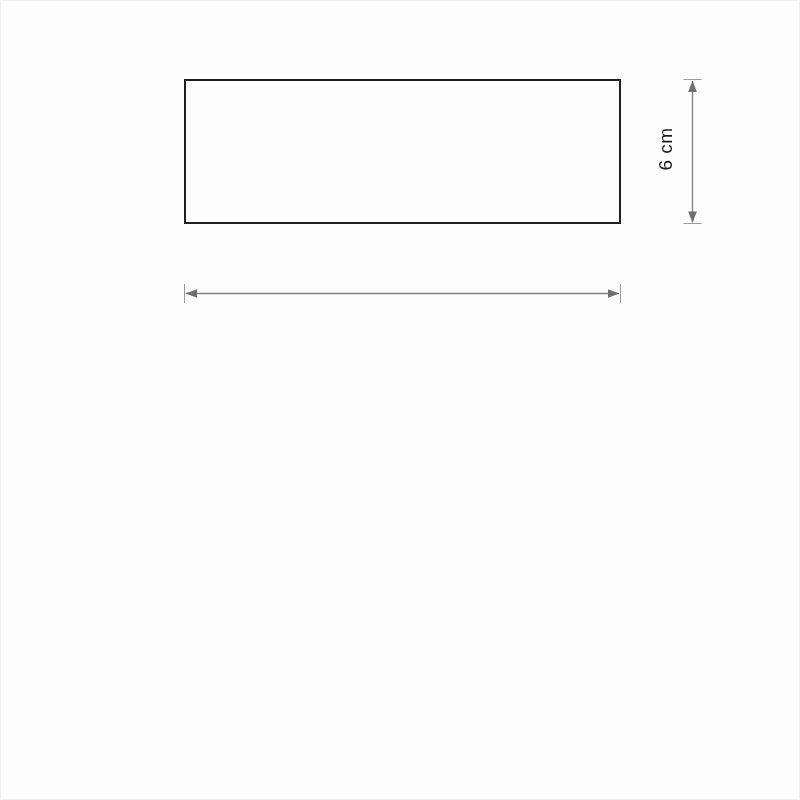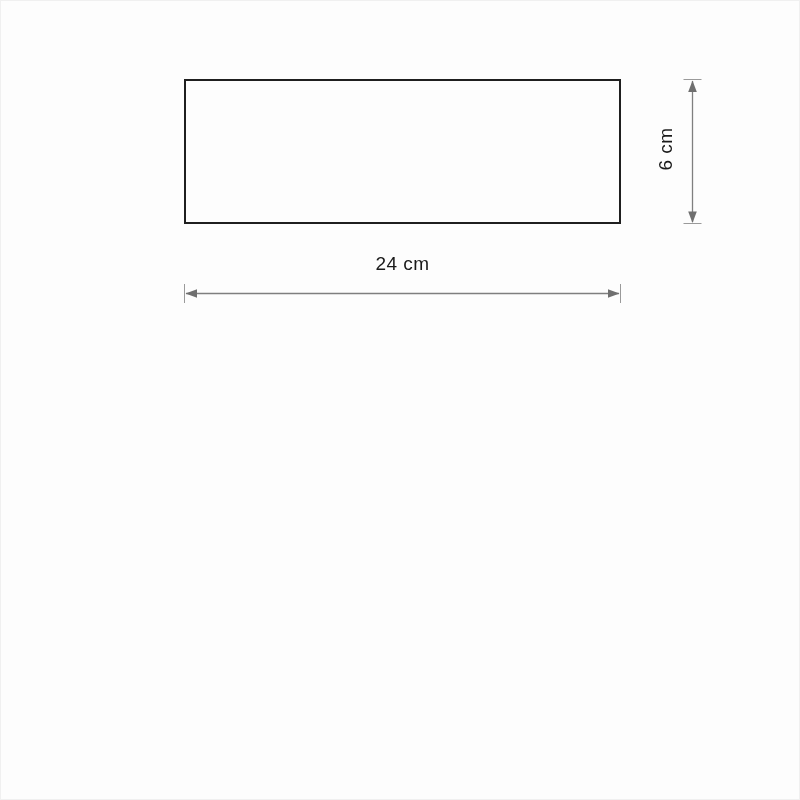--- a/index.html
+++ b/index.html
@@ -91,17 +91,16 @@
 
     <g>
       <line class="dim-tick" x1="682.5" y1="78.5" x2="700.5" y2="78.5"></line>
       <line class="dim-tick" x1="682.5" y1="222.5" x2="700.5" y2="222.5"></line>
       <line class="dim-line" x1="691.5" y1="80" x2="691.5" y2="221"></line>
       <polygon class="arrowhead" points="691.5,79.5 687.2,91 695.8,91"></polygon>
       <polygon class="arrowhead" points="691.5,222 687.2,210.5 695.8,210.5"></polygon>
     </g>
   </svg>
 
-  <div class="dim-label label-width">24 cm</div>
 
   <div class="dim-label label-height">6 cm</div>
 
 </div>
 
 </body></html>

